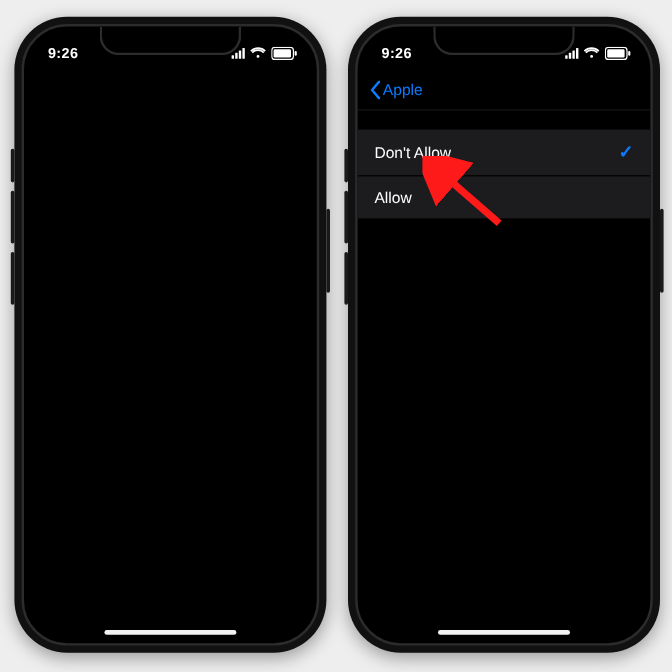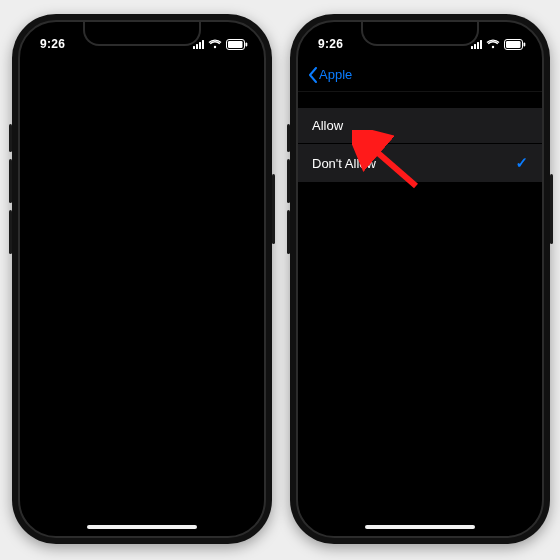--- a/index.html
+++ b/index.html
@@ -156,25 +156,25 @@
           <svg width="9" height="16" viewBox="0 0 9 16">
               <path d="M8 1L2 8l6 7" stroke="#0a7cff" stroke-width="2" fill="none" stroke-linecap="round" stroke-linejoin="round"></path>
             </svg>
           <span>Apple</span>
         </span>
       </div>
 
       <div class="content">
         <div class="list">
           <div class="row">
-            <span>Allow</span>
+            <span>Don't Allow</span>
+            <span class="check">✓</span>
           </div>
           <div class="row">
-            <span>Don't Allow</span>
-            <span class="check">✓</span>
+            <span>Allow</span>
           </div>
         </div>
       </div>
 
       <div class="home-ind"></div>
     </div>
   </div>
 
   <svg class="arrow" style="left:352px; top:130px;" width="80" height="70" viewBox="0 0 80 70">
     <defs>

